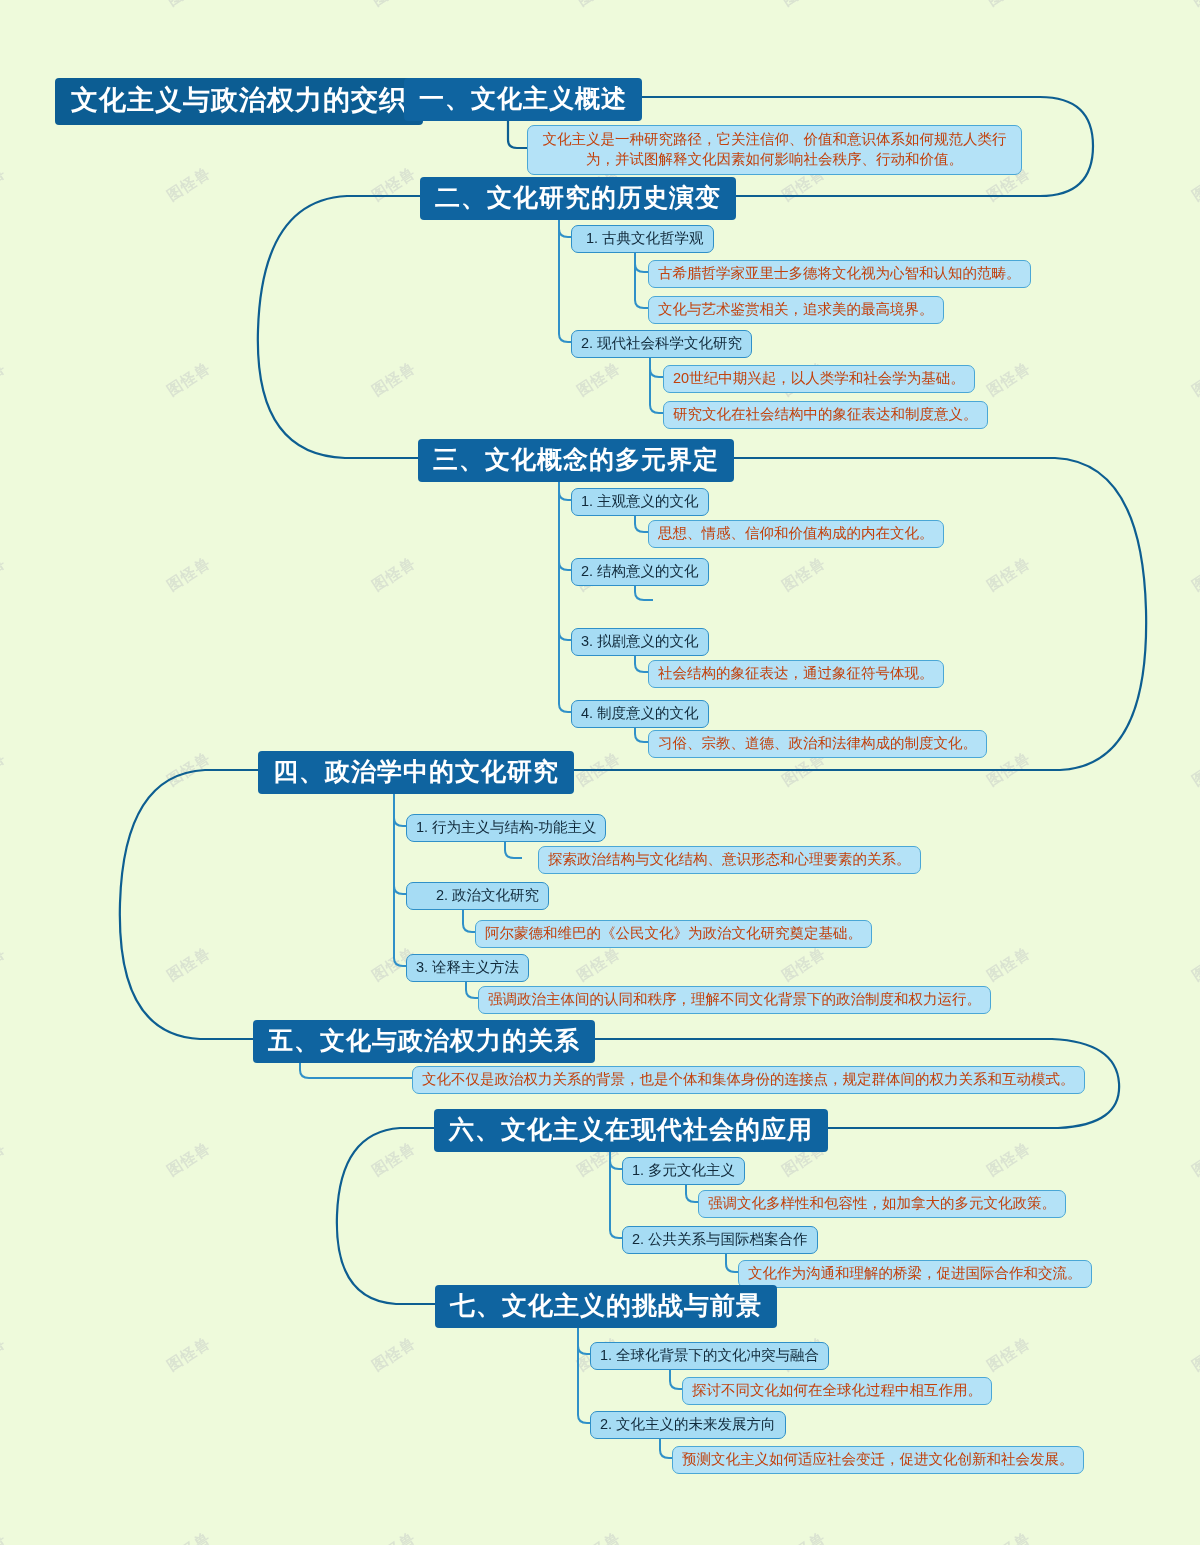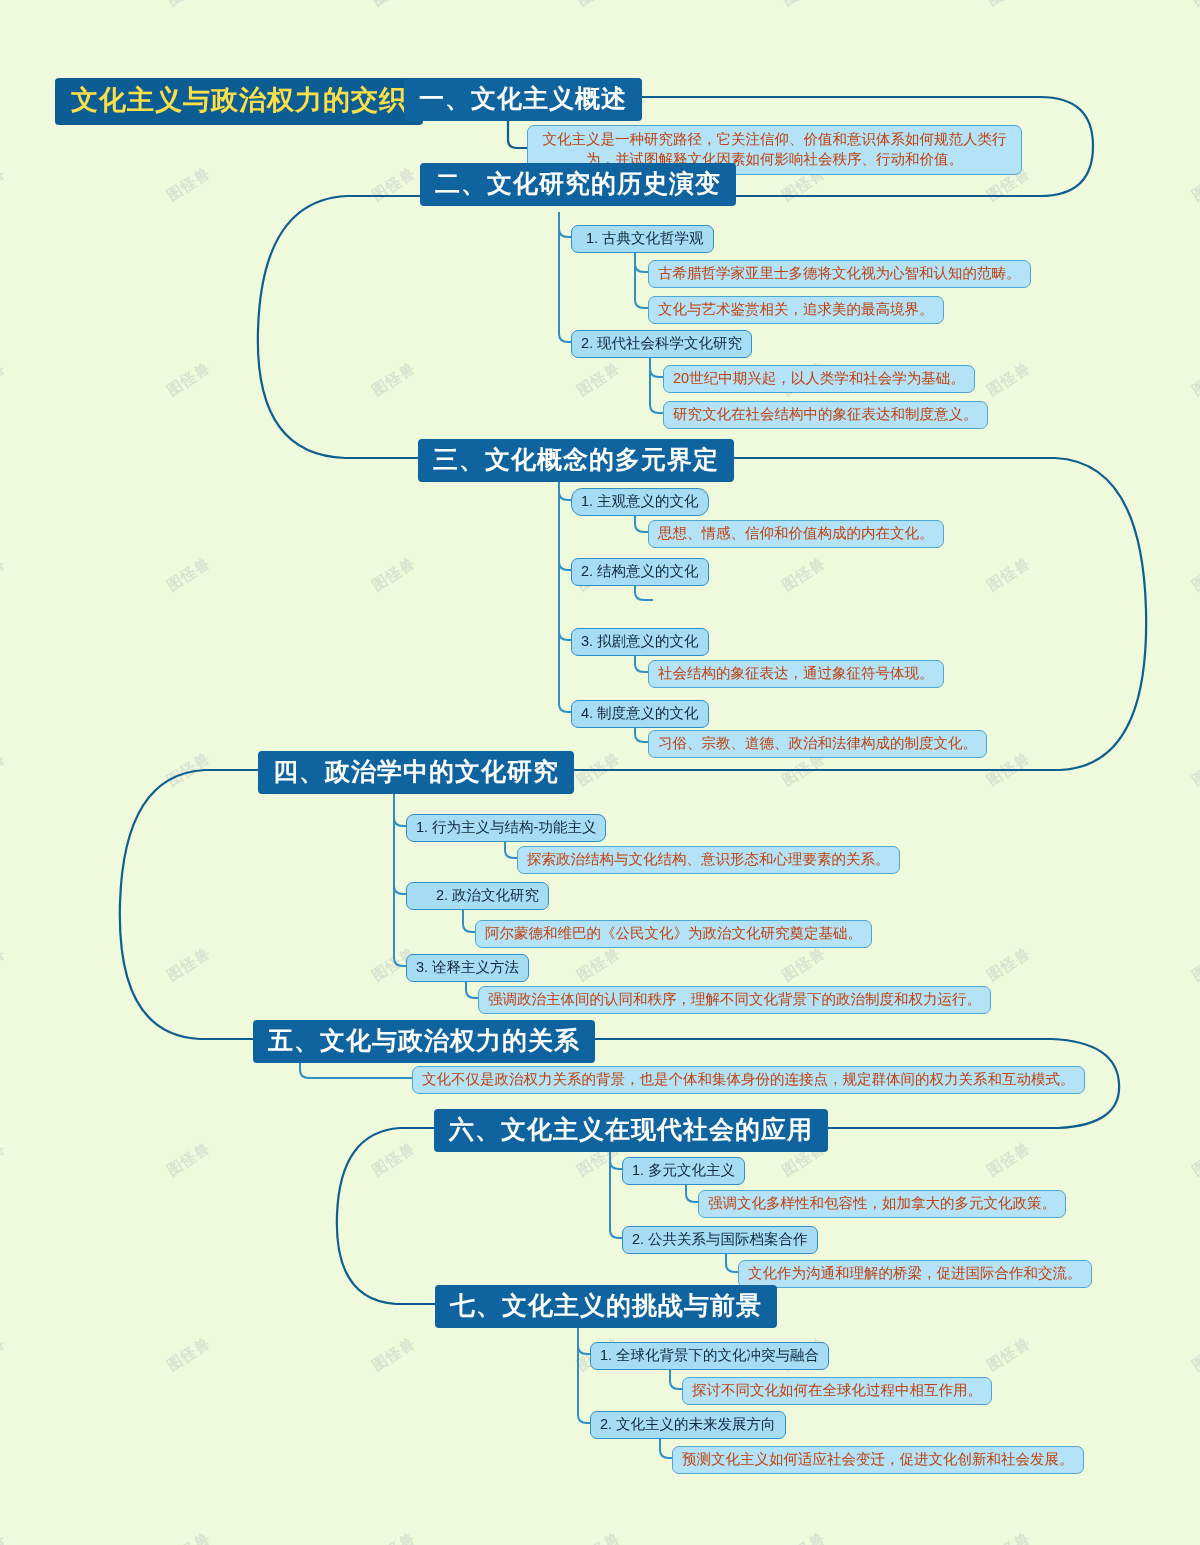--- a/index.html
+++ b/index.html
@@ -57,21 +57,21 @@
   
   .node {
     position: absolute;
     z-index: 2;
     box-sizing: border-box;
     white-space: nowrap;
   }
   
   .root {
     background: #0c5d93;
-    color: #fde047;
+    color: #ffffff;
     font-size: 27px;
     font-weight: bold;
     padding: 7px 16px 9px 16px;
     border-radius: 4px;
     letter-spacing: 1px;
     line-height: 1.15;
   }
   .sec {
     background: #0f64a0;
     color: #ffffff;
@@ -231,40 +231,40 @@
     <path class="thin" d="M 578 1320 L 578 1415 Q 578 1423 587 1423 L 595 1423"></path>
     <path class="thin" d="M 670 1370 L 670 1381 Q 670 1389 679 1389 L 687 1389"></path>
     <path class="thin" d="M 660 1439 L 660 1450 Q 660 1458 669 1458 L 677 1458"></path>
   </svg>
 
   <div class="node root" style="left:55px; top:78px;">文化主义与政治权力的交织</div>
 
   <div class="node sec" style="left:404px; top:78px;">一、文化主义概述</div>
   <div class="node leaf two-line" style="left:527px; top:125px; width:495px;">文化主义是一种研究路径，它关注信仰、价值和意识体系如何规范人类行为，并试图解释文化因素如何影响社会秩序、行动和价值。</div>
 
-  <div class="node sec" style="left:420px; top:163px;text-align:center;">二、文化研究的历史演变</div>
+  <div class="node sec" style="left:420px; top:177px;text-align:center;">二、文化研究的历史演变</div>
   <div class="node lvl2" style="left:571px; top:225px;padding-left:14px;">1. 古典文化哲学观</div>
   <div class="node leaf" style="left:648px; top:260px;">古希腊哲学家亚里士多德将文化视为心智和认知的范畴。</div>
   <div class="node leaf" style="left:648px; top:296px;">文化与艺术鉴赏相关，追求美的最高境界。</div>
   <div class="node lvl2" style="left:571px; top:330px;">2. 现代社会科学文化研究</div>
   <div class="node leaf" style="left:663px; top:365px;">20世纪中期兴起，以人类学和社会学为基础。</div>
   <div class="node leaf" style="left:663px; top:401px;">研究文化在社会结构中的象征表达和制度意义。</div>
 
   <div class="node sec" style="left:418px; top:439px;">三、文化概念的多元界定</div>
-  <div class="node lvl2" style="left:571px; top:488px;border-radius:11px;">1. 主观意义的文化</div>
+  <div class="node lvl2" style="left:571px; top:488px;">1. 主观意义的文化</div>
   <div class="node leaf" style="left:648px; top:520px;">思想、情感、信仰和价值构成的内在文化。</div>
   <div class="node lvl2" style="left:571px; top:558px;">2. 结构意义的文化</div>
   <div class="node lvl2" style="left:571px; top:628px;">3. 拟剧意义的文化</div>
   <div class="node leaf" style="left:648px; top:660px;">社会结构的象征表达，通过象征符号体现。</div>
   <div class="node lvl2" style="left:571px; top:700px;">4. 制度意义的文化</div>
   <div class="node leaf" style="left:648px; top:730px;">习俗、宗教、道德、政治和法律构成的制度文化。</div>
 
   <div class="node sec" style="left:258px; top:751px;">四、政治学中的文化研究</div>
   <div class="node lvl2" style="left:406px; top:814px;border-radius:8px;">1. 行为主义与结构-功能主义</div>
-  <div class="node leaf" style="left:517px; top:846px;">探索政治结构与文化结构、意识形态和心理要素的关系。</div>
+  <div class="node leaf" style="left:538px; top:846px;">探索政治结构与文化结构、意识形态和心理要素的关系。</div>
   <div class="node lvl2" style="left:406px; top:882px;padding-left:29px;">2. 政治文化研究</div>
   <div class="node leaf" style="left:475px; top:920px;">阿尔蒙德和维巴的《公民文化》为政治文化研究奠定基础。</div>
   <div class="node lvl2" style="left:406px; top:954px;">3. 诠释主义方法</div>
   <div class="node leaf" style="left:478px; top:986px;">强调政治主体间的认同和秩序，理解不同文化背景下的政治制度和权力运行。</div>
 
   <div class="node sec" style="left:253px; top:1020px;">五、文化与政治权力的关系</div>
   <div class="node leaf" style="left:412px; top:1066px;">文化不仅是政治权力关系的背景，也是个体和集体身份的连接点，规定群体间的权力关系和互动模式。</div>
 
   <div class="node sec" style="left:434px; top:1109px;">六、文化主义在现代社会的应用</div>
   <div class="node lvl2" style="left:622px; top:1157px;">1. 多元文化主义</div>

